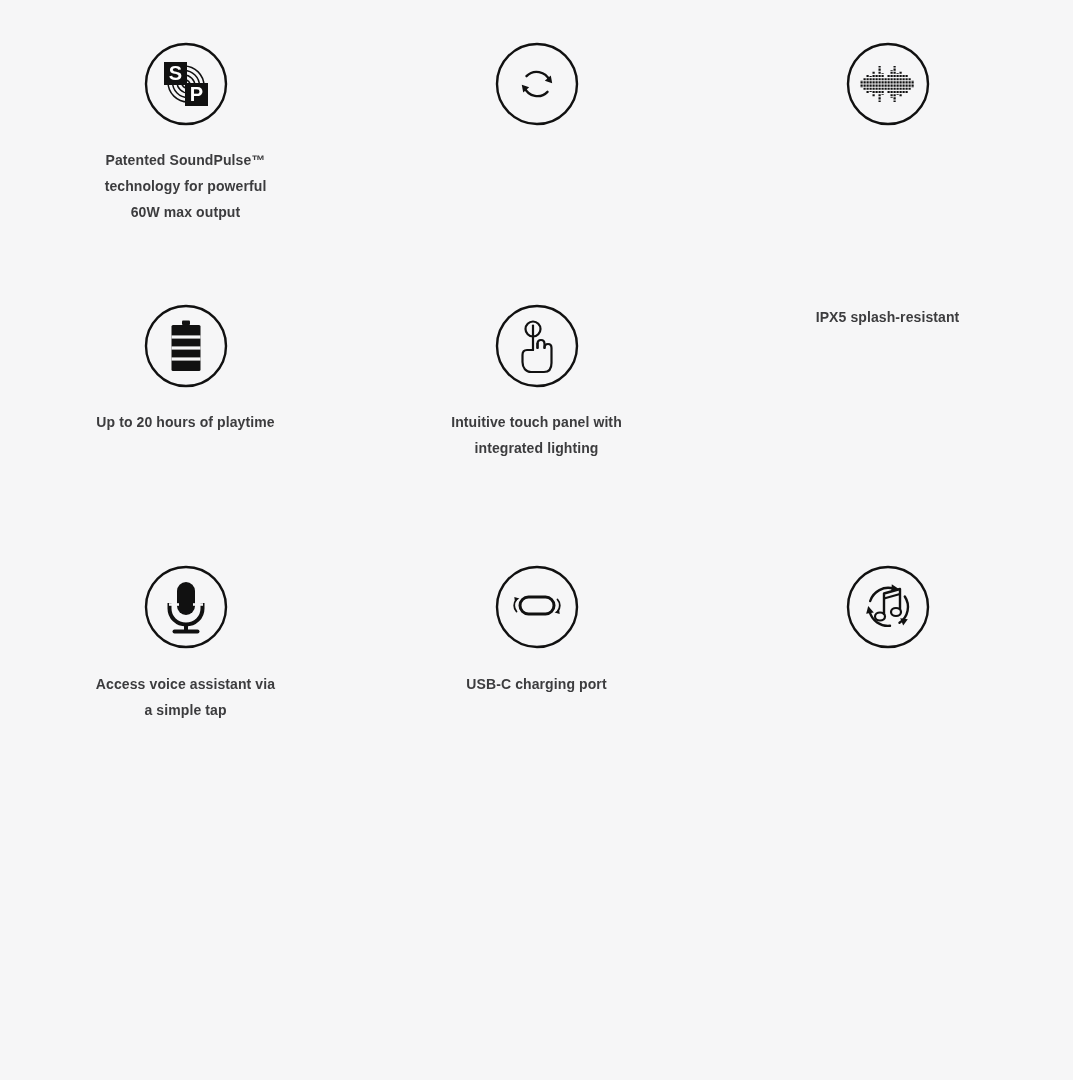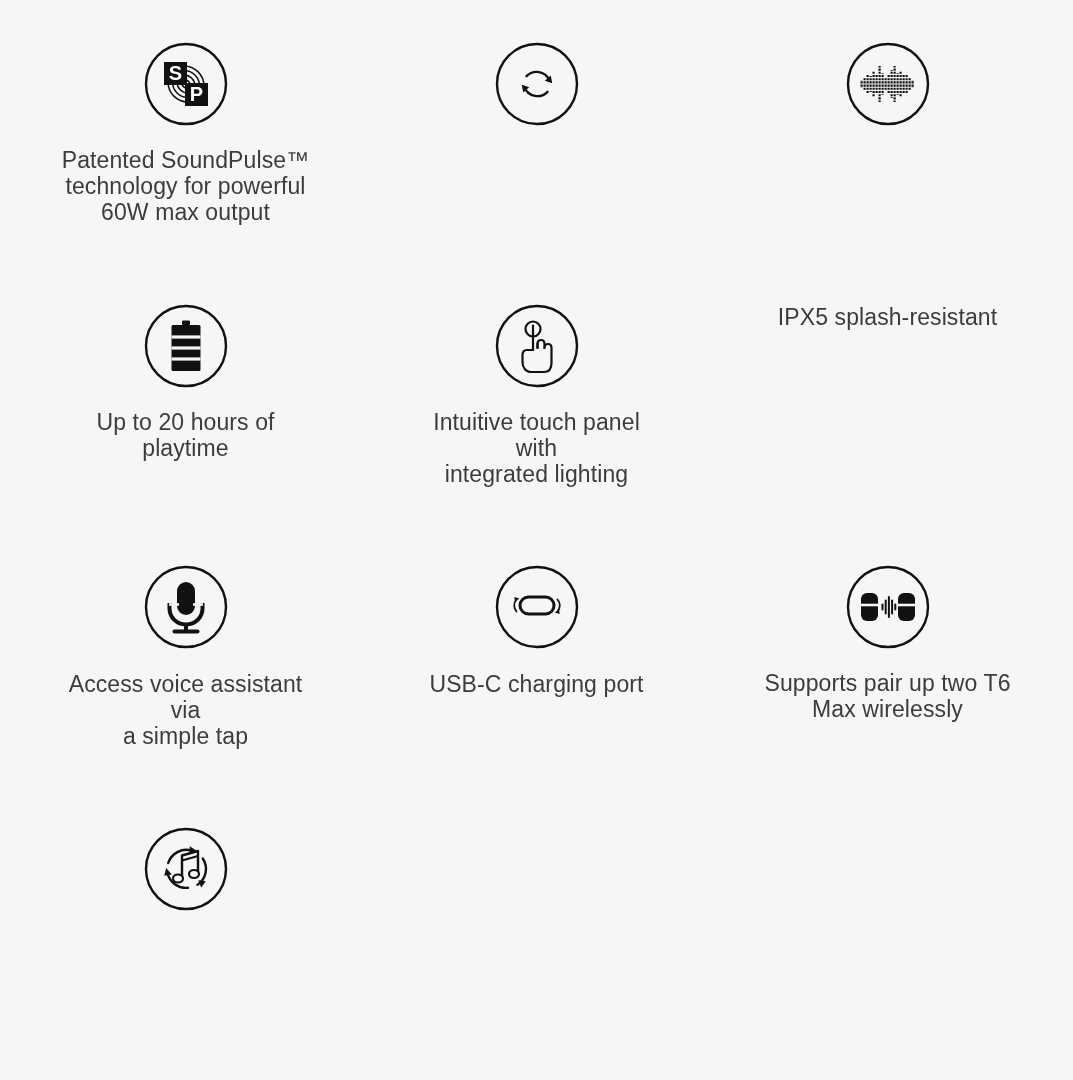--- a/index.html
+++ b/index.html
@@ -39,28 +39,28 @@
     margin-bottom: 22px;
   }
 
   .icon-wrap svg {
     display: block;
     width: 84px;
     height: 84px;
   }
 
   .feature-caption {
-    font-size: 23px;
+    font-size: 14px;
     line-height: 26px;
     color: #3c3c3e;
     text-align: center;
     max-width: 250px;
     letter-spacing: 0.1px;
     white-space: pre-line;
-    font-weight: 400;
+    font-weight: 700;
   }
 
   
   .row-1 .icon-wrap { margin-bottom: 21px; }
   .row-2 .icon-wrap { margin-bottom: 21px; }
   .row-3 .icon-wrap { margin-bottom: 22px; }
   .row-4 .icon-wrap { margin-bottom: 21px; }
 </style>
 </head>
 <body>
@@ -218,42 +218,20 @@
         </g>
         <polygon points="19.3,32 24.4,33.6 19.9,36.6" fill="#111"></polygon>
         <polygon points="64.7,49 59.6,47.4 64.1,44.4" fill="#111"></polygon>
         <polygon points="19.3,49 24.4,47.4 19.9,44.4" fill="#111" opacity="0"></polygon>
       </svg>
     </div>
     <div class="feature-caption">USB-C charging port</div>
   </div>
 
 
-  <div class="feature-cell row-4">
-    <div class="icon-wrap">
-      <svg viewBox="0 0 84 84" xmlns="http://www.w3.org/2000/svg">
-        <circle cx="42" cy="42" r="40" fill="none" stroke="#111" stroke-width="2.4"></circle>
-        <rect x="15" y="28" width="17" height="28" rx="6" fill="#111"></rect>
-        <rect x="52" y="28" width="17" height="28" rx="6" fill="#111"></rect>
-        <g stroke="#f6f6f7" stroke-width="2.6">
-          <line x1="15" y1="40" x2="32" y2="40"></line>
-          <line x1="52" y1="40" x2="69" y2="40"></line>
-        </g>
-        <g fill="#111">
-          <rect x="35.5" y="38.5" width="2" height="7" rx="1"></rect>
-          <rect x="38.7" y="34.5" width="2" height="15" rx="1"></rect>
-          <rect x="41.9" y="31" width="2" height="22" rx="1"></rect>
-          <rect x="45.1" y="34.5" width="2" height="15" rx="1"></rect>
-          <rect x="48.3" y="38.5" width="2" height="7" rx="1"></rect>
-        </g>
-      </svg>
-    </div>
-    <div class="feature-caption">Supports pair up two T6
-Max wirelessly</div>
-  </div>
 
   <div class="feature-cell row-4">
     <div class="icon-wrap">
       <svg viewBox="0 0 84 84" xmlns="http://www.w3.org/2000/svg">
         <circle cx="42" cy="42" r="40" fill="none" stroke="#111" stroke-width="2.4"></circle>
         <g fill="none" stroke="#111" stroke-width="2.4" stroke-linecap="round">
           <path d="M24.2 36 A19 19 0 0 1 47.5 23.6"></path>
           <path d="M58.8 31.5 A19 19 0 0 1 53.5 57.8"></path>
           <path d="M44 60.8 A19 19 0 0 1 23.6 46.5"></path>
         </g>

